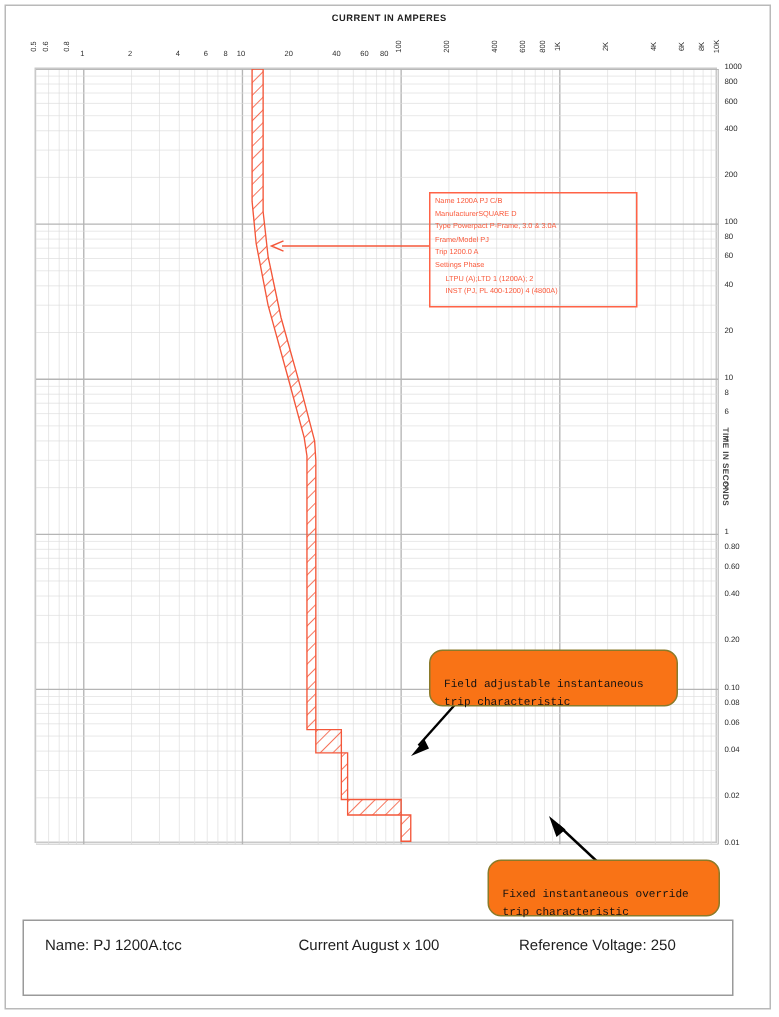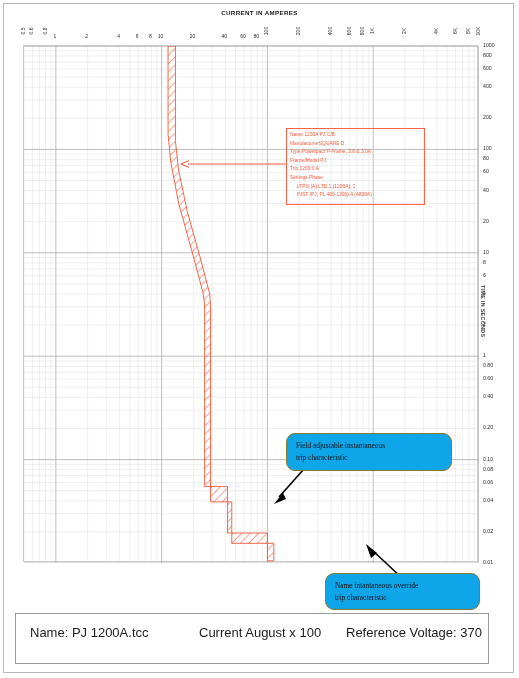--- a/index.html
+++ b/index.html
@@ -61,36 +61,36 @@
   #device-box div{
     font-size:4.9px;line-height:8.6px;color:#fa5a3c;white-space:nowrap;
   }
   #device-box div.ind{padding-left:7px;}
   #device-leader{
     position:absolute;left:178px;top:160px;width:110px;height:8px;
   }
 
   
   .callout{
-    position:absolute;background:#0ea5e9;border:1.1px solid #8a7a2a;
+    position:absolute;background:#f97316;border:1.1px solid #8a7a2a;
     border-radius:9px;box-sizing:border-box;
-    font-family:Liberation Serif, serif;font-size:7.4px;line-height:11.5px;
-    color:#111;padding:6px 9px;
+    font-family:Liberation Mono, monospace;font-size:7.4px;line-height:11.5px;
+    color:#111;padding:18px 9px;
   }
   #callout-field{left:286px;top:433px;width:166px;height:38px;}
   #callout-fixed{left:325px;top:573px;width:155px;height:37px;}
   .callout-arrow{position:absolute;}
 
   
   #footer{
     position:absolute;left:15px;top:613px;width:474px;height:51px;
     border:1px solid #9a9a9a;box-sizing:border-box;background:#fff;
   }
   .frow{position:absolute;left:0;width:474px;height:20px;}
-  .fcell{position:absolute;font-size:13px;color:#1d1d1d;white-space:nowrap;}
+  .fcell{position:absolute;font-size:10px;color:#1d1d1d;white-space:nowrap;}
 </style>
 </head>
 <body>
 
 <div id="page">
   <div id="page-border"></div>
 
   <div id="chart-title">CURRENT IN AMPERES</div>
 
   <div id="plot-wrap">
@@ -280,24 +280,24 @@
     <line x1="44" y1="38" x2="14" y2="10" stroke="#000" stroke-width="1.6"></line>
     <polygon points="8,4 19,13 13,18" fill="#000"></polygon>
   </svg>
 
   <div id="callout-field" class="callout">
     <div>Field adjustable instantaneous</div>
     <div>trip characteristic</div>
   </div>
 
   <div id="callout-fixed" class="callout">
-    <div>Name intantaneous override</div>
+    <div>Fixed instantaneous override</div>
     <div>trip characteristic</div>
   </div>
 
   <div id="footer">
     <div class="frow" style="top:11px;">
       <div class="fcell" style="left:14px;">Name:  PJ 1200A.tcc</div>
       <div class="fcell" style="left:183px;">Current August  x 100</div>
-      <div class="fcell" style="left:330px;">Reference Voltage: 370</div>
+      <div class="fcell" style="left:330px;">Reference Voltage: 250</div>
     </div>
   </div>
 </div>
 
 </body></html>

